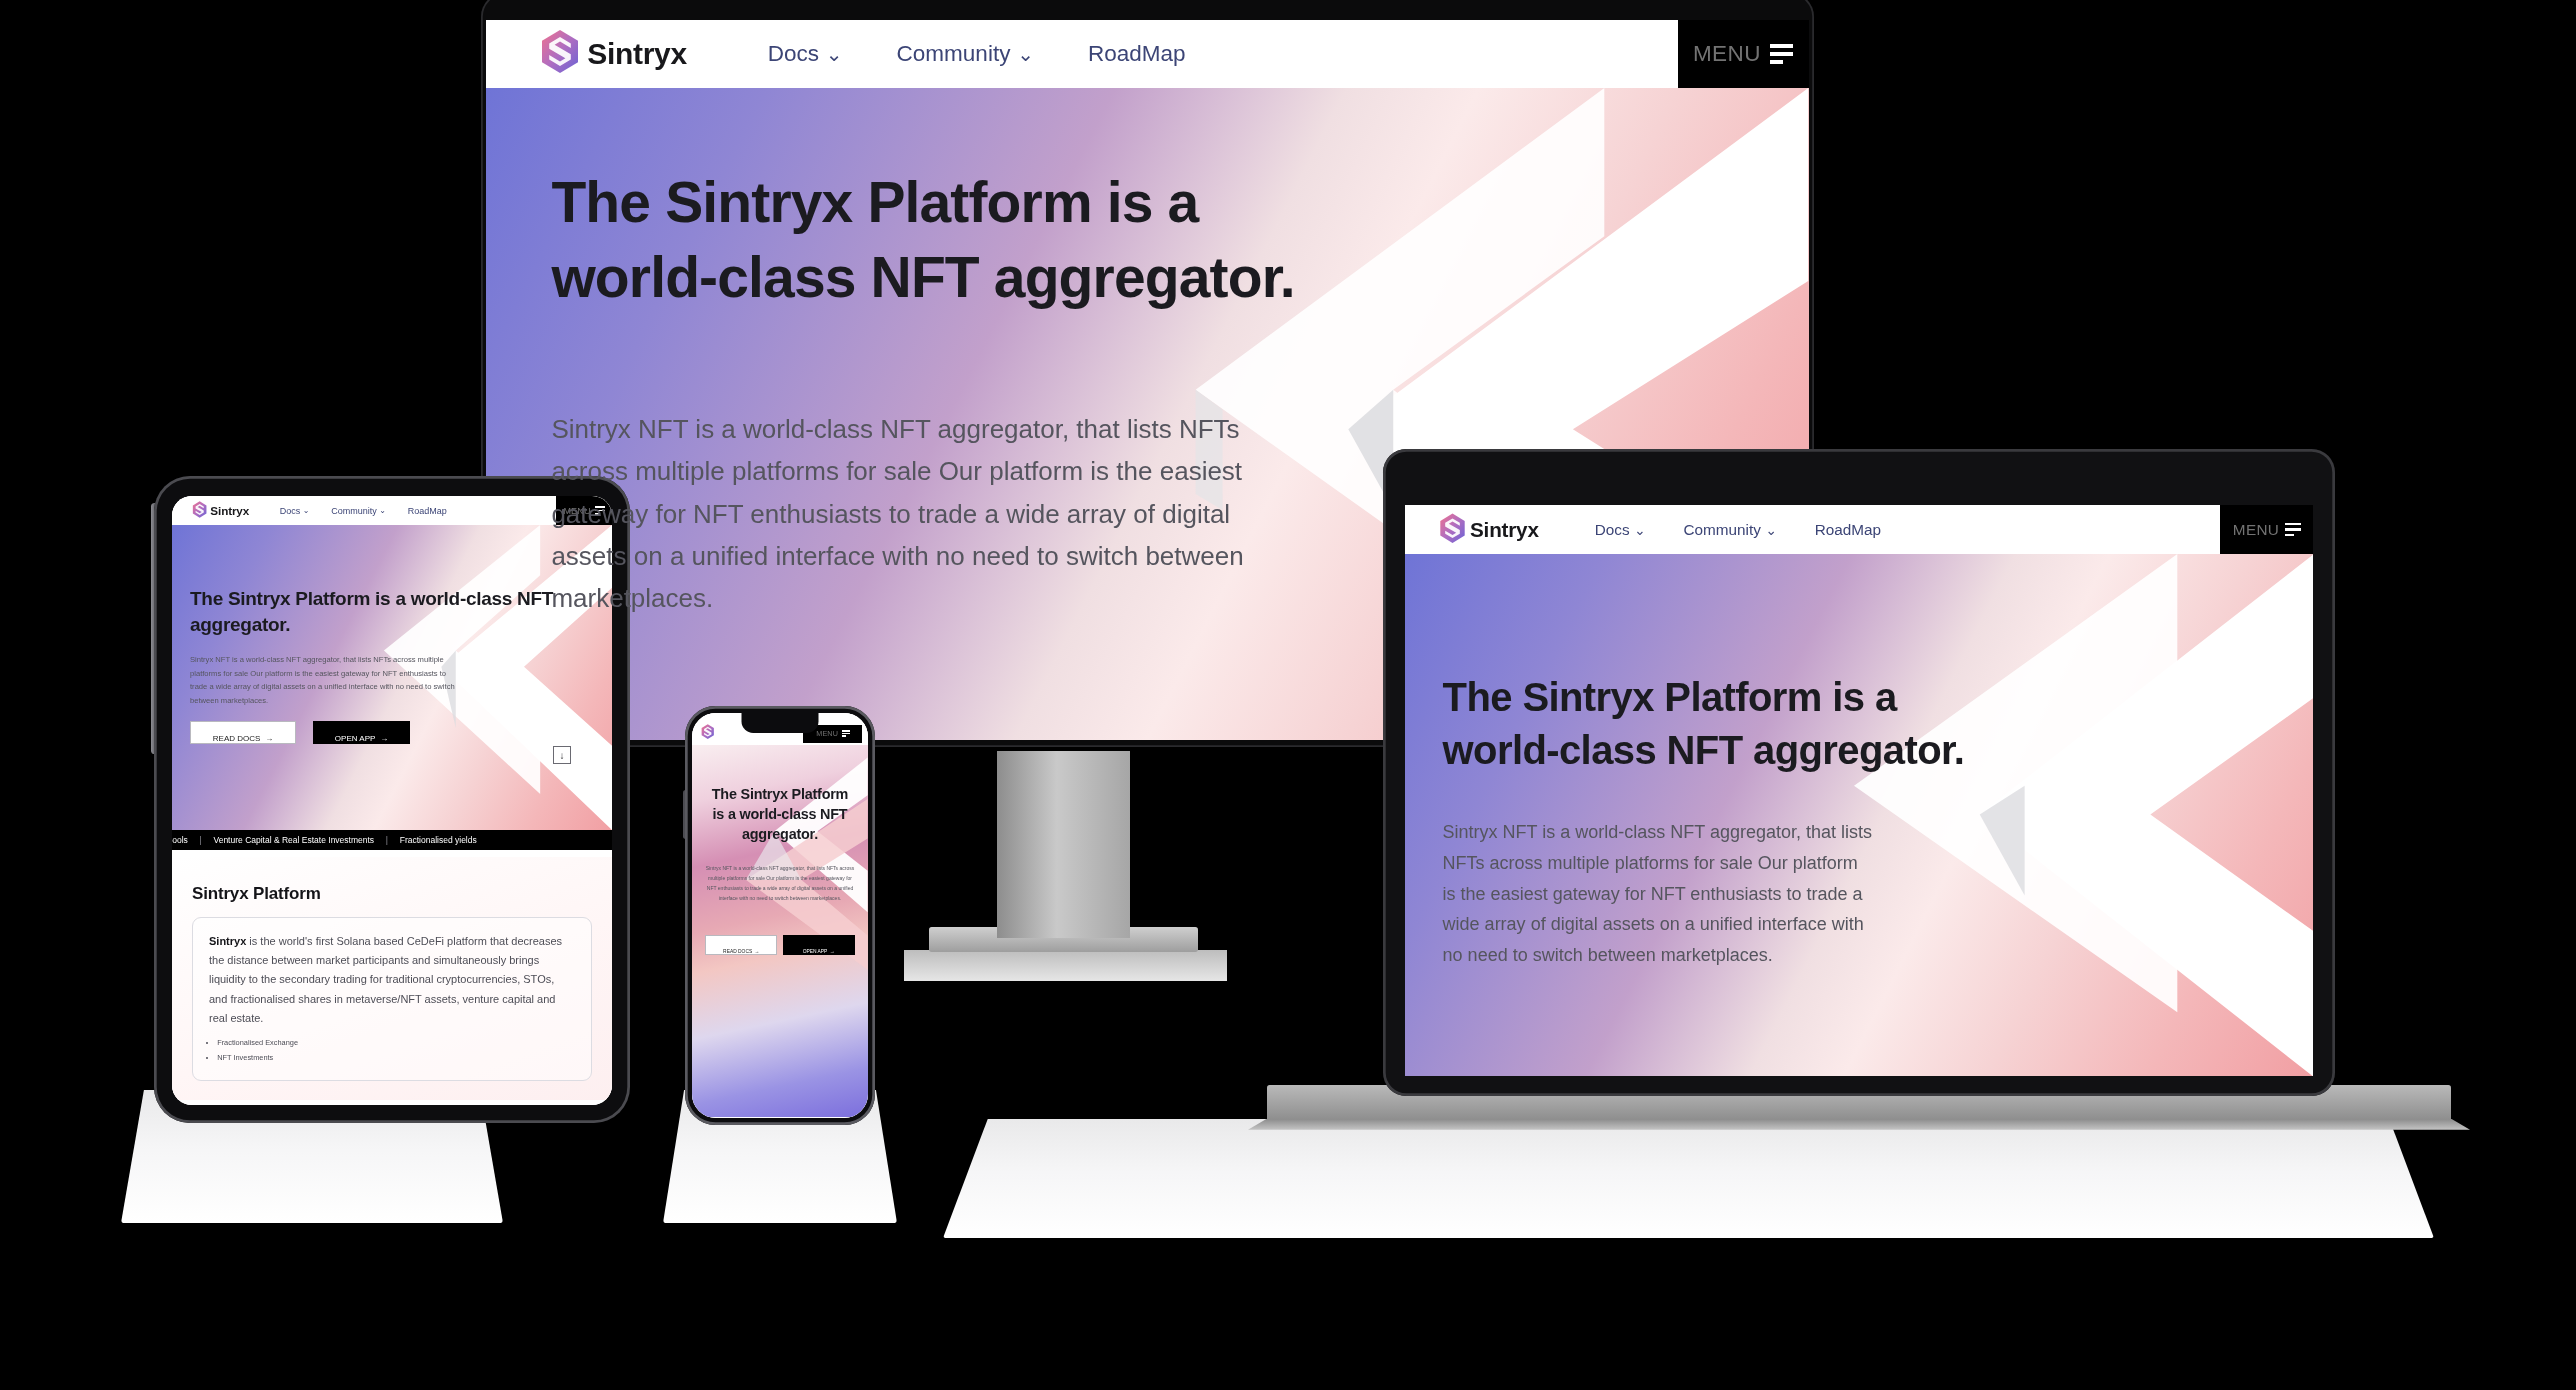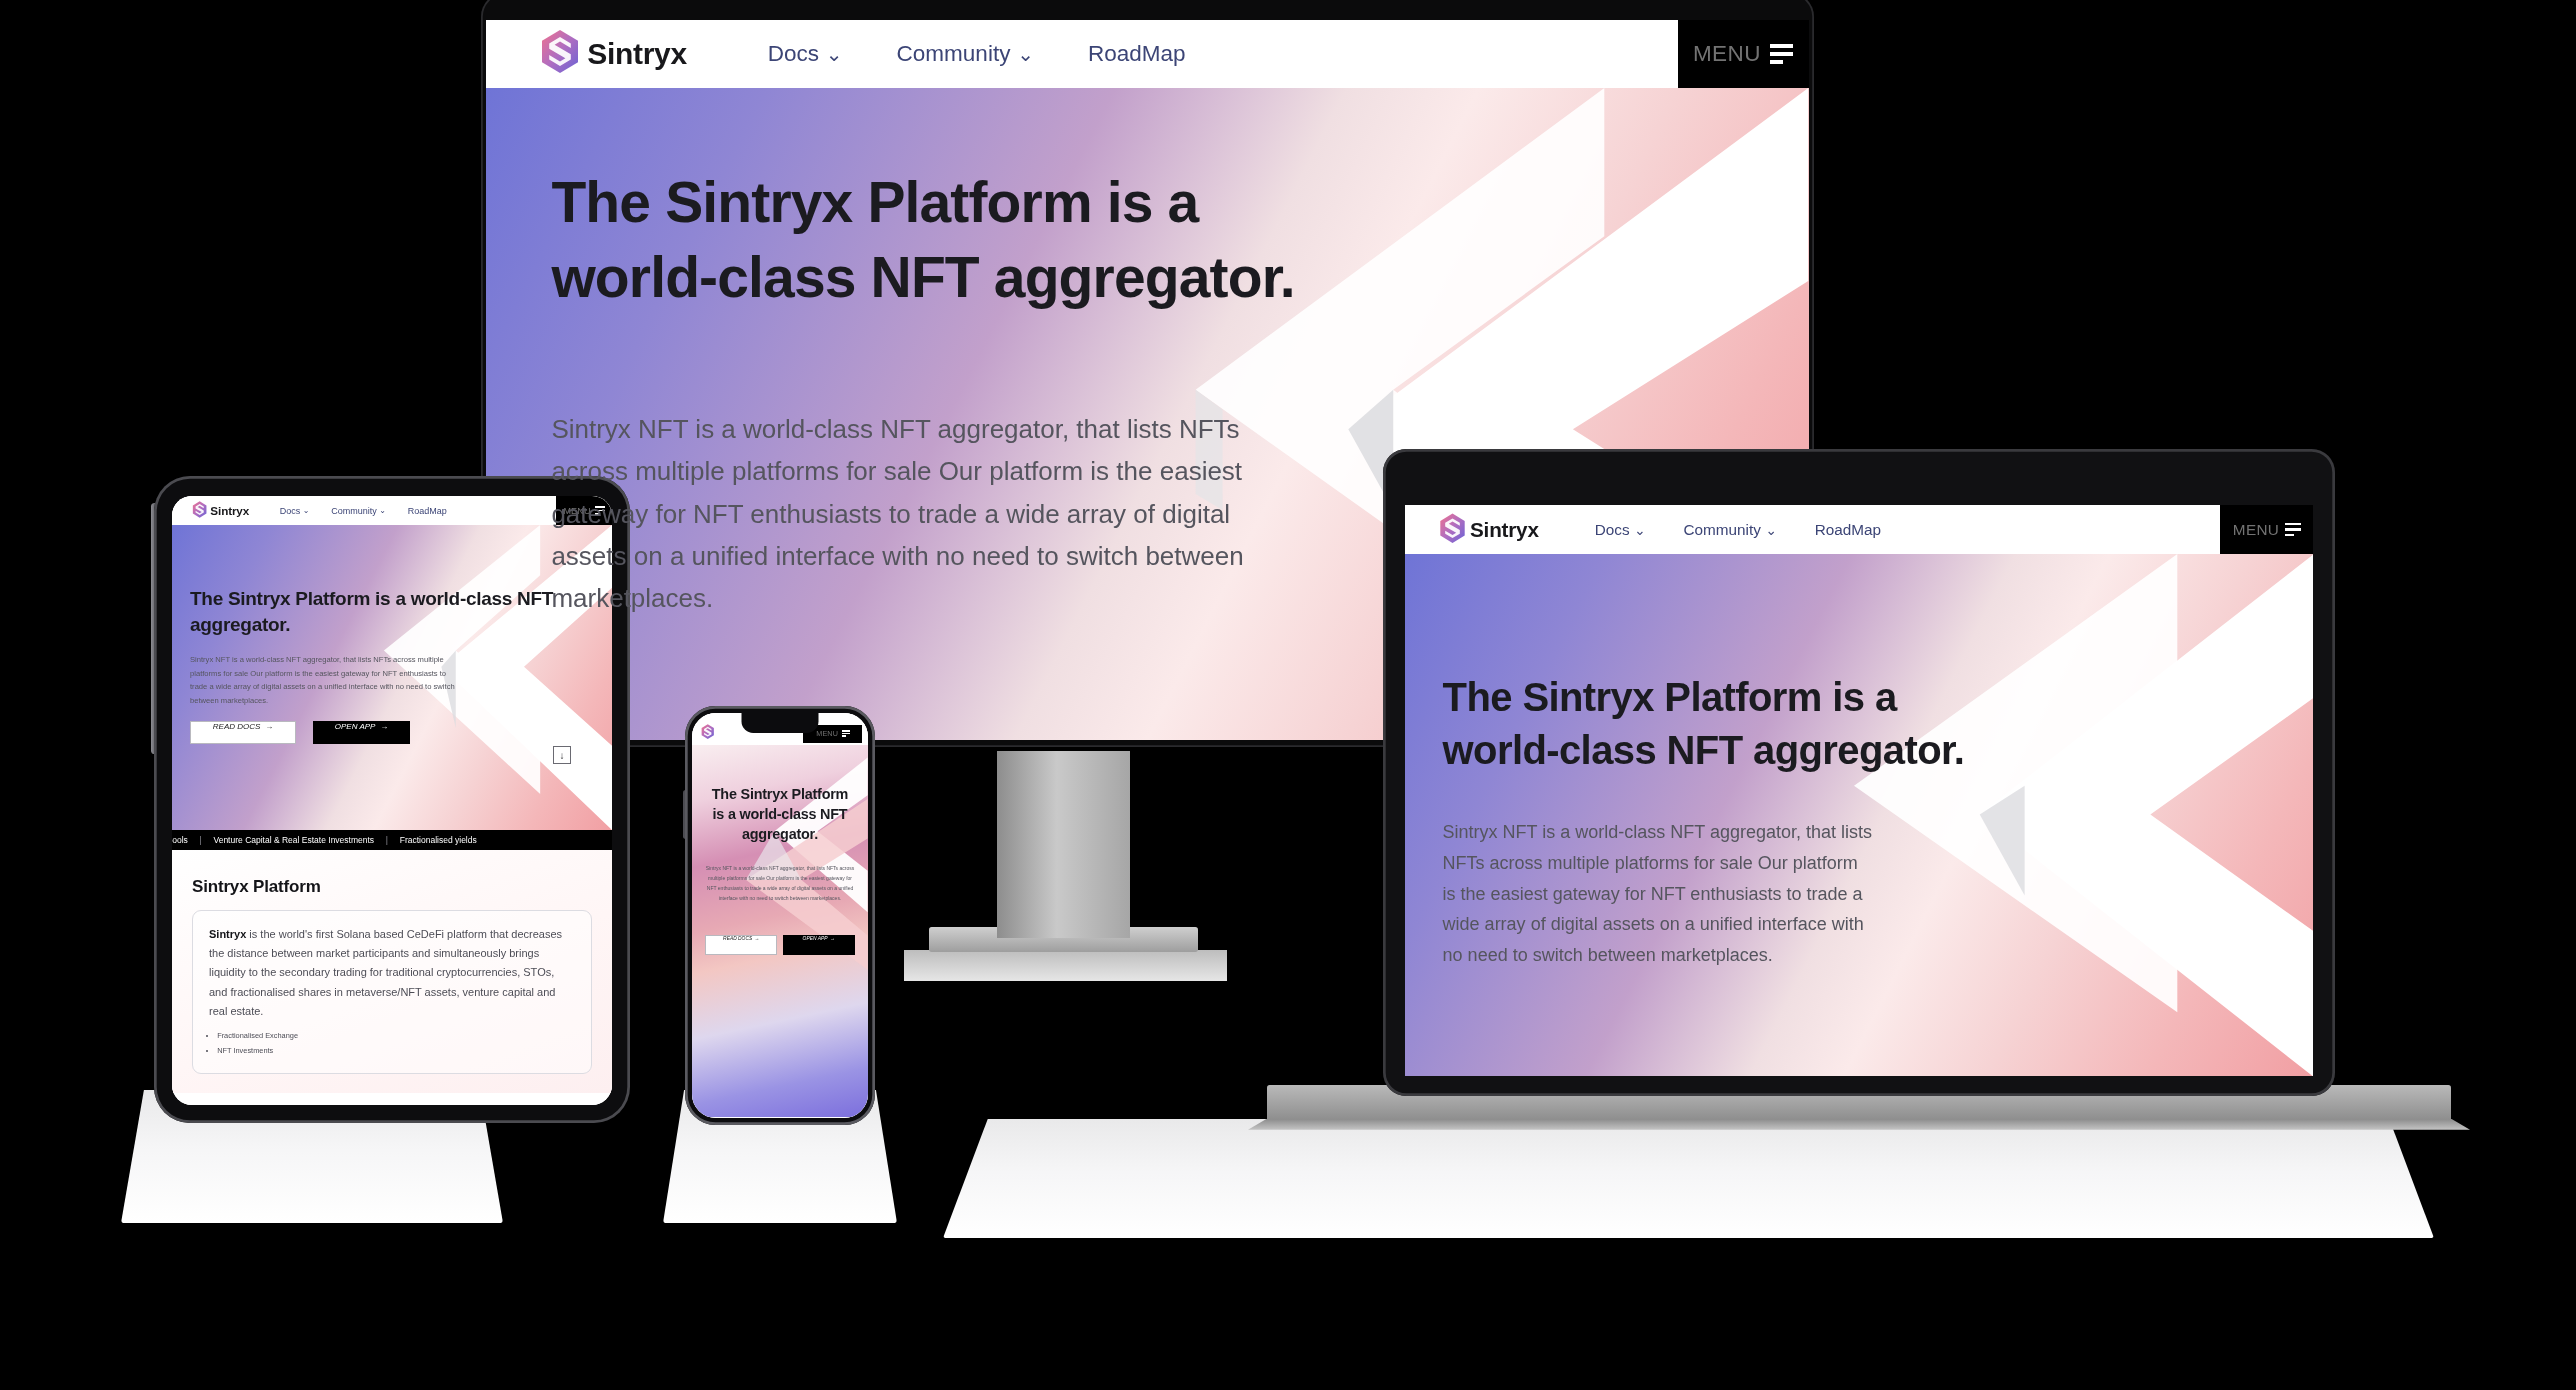--- a/index.html
+++ b/index.html
@@ -27,35 +27,35 @@
   .burger i{display:block;background:#fff;}
 
   
   .hero{position:relative;overflow:hidden;
         background:linear-gradient(117deg,#6f74d6 0%,#8f86d4 17%,#c2a0cb 38%,#f0dfe2 52%,#fbeaea 60%,#f6d3d4 72%,#f4b7b9 86%,#f19fa3 100%);}
   .hero-bg{position:absolute;inset:0;overflow:hidden;}
   .hero-inner{position:relative;z-index:3;}
   .hero-h1{color:#1b1b20;font-weight:bold;letter-spacing:-.015em;margin:0;}
   .hero-p{color:#55555e;margin:0;}
   .hero-btns{display:flex;}
-  .btn{display:inline-flex;align-items:flex-start;justify-content:center;
-       gap:.6em;white-space:nowrap;box-sizing:border-box;font-style:italic;}
+  .btn{display:inline-flex;align-items:flex-end;justify-content:center;
+       gap:.6em;white-space:nowrap;box-sizing:border-box;}
   .btn-ghost{background:#fff;color:#222;border:0.9px solid #b9b9bf;}
   .btn-solid{background:#000;color:#fff;border:0.9px solid #000;}
   .scroll-dot{position:absolute;border:0.9px solid #6a6a72;background:rgba(255,255,255,.35);
               display:flex;align-items:center;justify-content:center;color:#2a2a2e;}
 
   
   .ticker{background:#000;color:#fff;display:flex;align-items:center;
           white-space:nowrap;overflow:hidden;}
   .ticker span{display:inline-block;}
   .ticker .sep{color:#8d8d95;}
 
   
-  .section{background:linear-gradient(160deg,#ffffff 0%,#fff6f6 55%,#fdeff0 100%);}
+  .section{background:linear-gradient(160deg,#ffffff 0%,#fff6f6 55%,#fdeff0 100%);margin-top:7px;}
   .sec-title{font-weight:bold;color:#141418;margin:0;letter-spacing:-.01em;}
   .card{border:0.9px solid #dcdce2;border-radius:9px;background:rgba(255,255,255,.5);}
   .card p{margin:0;color:#4d4d56;}
   .card b{color:#141418;}
   .card ul{margin:0;padding-left:1.1em;color:#4d4d56;}
   .card li{list-style:disc;}
 
   
   .device{position:absolute;}
 

